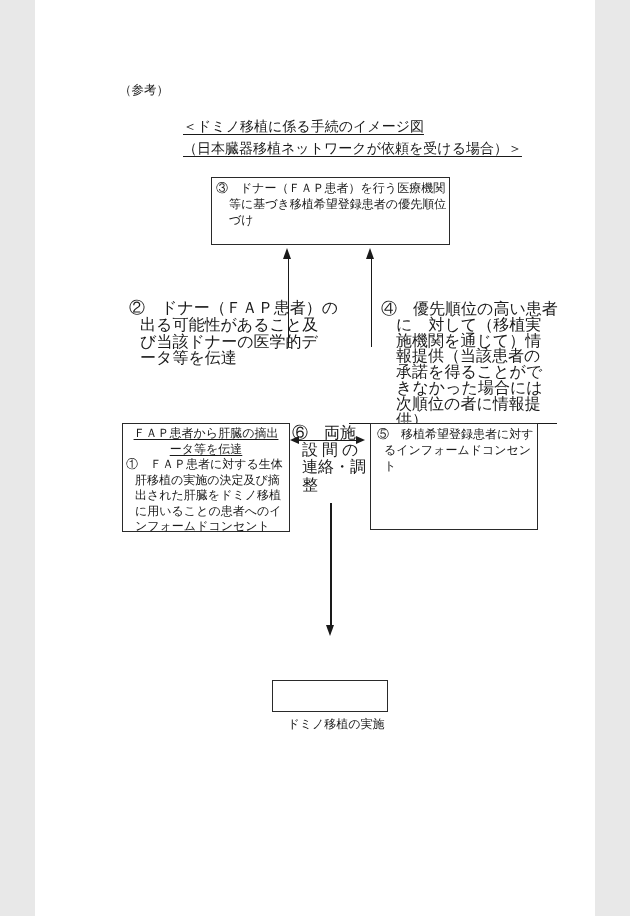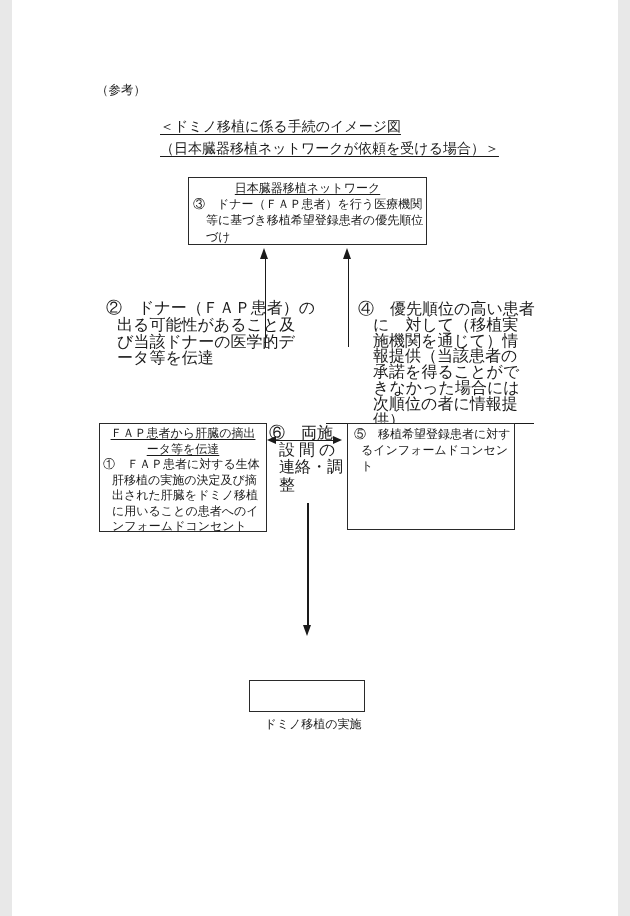--- a/index.html
+++ b/index.html
@@ -1,18 +1,18 @@
 <!DOCTYPE html>
 <html><head>
 <meta charset="utf-8">
 <style>
   html,body{margin:0;padding:0;background:#e8e8e8;}
   .page{
     position:relative;
-    width:606px;height:916px;
+    width:560px;height:916px;
     margin:0 auto;
     background:#ffffff;
     color:#1a1a1a;
     font-family:"Liberation Serif","DejaVu Serif",serif;
     overflow:hidden;
   }
   .abs{position:absolute;}
 
   
   .ref-label{left:84px;top:82px;font-size:12.5px;}
@@ -71,21 +71,20 @@
 <div class="page">
 
   <div class="abs ref-label">（参考）</div>
 
   <div class="abs doc-title">
     <div class="tline">＜ドミノ移植に係る手続のイメージ図</div>
     <div class="tline">（日本臓器移植ネットワークが依頼を受ける場合）＞</div>
   </div>
 
   <div class="abs box network-box">
-    <div class="box-title">日本臓器移植ネットワーク</div>
     <div class="box-body">③　ドナー（ＦＡＰ患者）を行う医療機関
 等に基づき移植希望登録患者の優先順位
 づけ</div>
   </div>
 
   <div>
     <div class="abs tri tri-up up-left-head"></div>
     <div class="abs vline up-left-line"></div>
   </div>
   <div>

